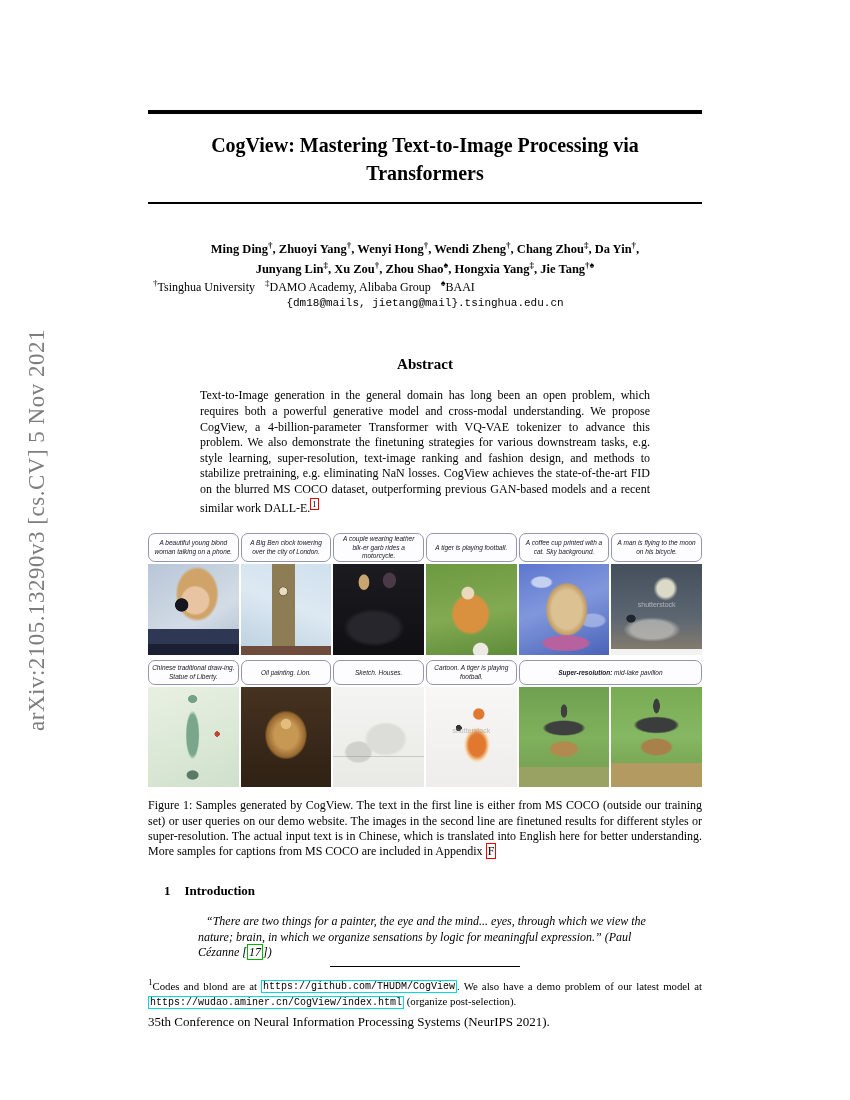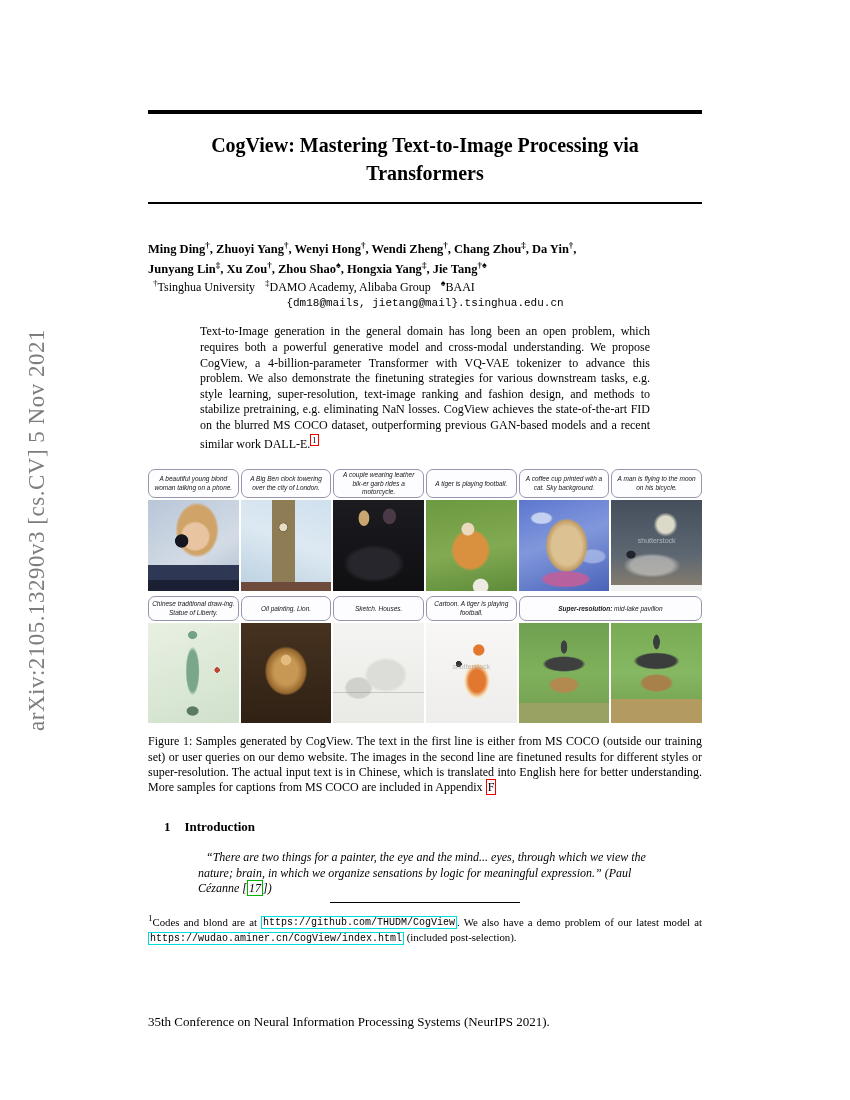--- a/index.html
+++ b/index.html
@@ -9,21 +9,21 @@
     white-space:nowrap;font:23px "Liberation Serif",serif;color:#7d7d7d;letter-spacing:.5px;}
 
   .content{position:absolute;left:148px;top:0;width:554px;}
 
   .rule{background:#000;width:100%;}
   .rule.thick{margin-top:110px;height:4px;}
   .rule.thin{margin-top:15px;height:2px;}
 
   .title{margin:17px 30px 0;font-size:20px;font-weight:bold;text-align:center;line-height:28px;}
 
-  .authors{margin-top:33px;font-weight:bold;font-size:12.5px;line-height:16px;}
+  .authors{margin-top:33px;text-align:center;font-weight:bold;font-size:12.5px;line-height:16px;}
   .authors sup{font-weight:bold;font-size:9px;}
   .affil{margin-top:1px;font-size:12px;}
   .affil .affil-item{margin:0 5px;}
   .affil sup{font-size:9px;}
   .email{margin-top:2px;text-align:center;font-family:"Liberation Mono",monospace;font-size:11px;}
 
   .abstract-h{margin:47px 0 0;font-size:15px;font-weight:bold;text-align:center;}
   .abstract-body{margin:15px 52px 0;font-size:12px;line-height:15.6px;text-align:justify;}
 
   sup.fnref{font-size:8.5px;}
@@ -137,20 +137,21 @@
   <h1 class="title">CogView: Mastering Text-to-Image Processing via Transformers</h1>
   <div class="rule thin"></div>
 
   <div class="authors">
     <div id="authors-line1"><span>Ming Ding<sup>†</sup>, </span><span>Zhuoyi Yang<sup>†</sup>, </span><span>Wenyi Hong<sup>†</sup>, </span><span>Wendi Zheng<sup>†</sup>, </span><span>Chang Zhou<sup>‡</sup>, </span><span>Da Yin<sup>†</sup>,</span></div>
     <div id="authors-line2"><span>Junyang Lin<sup>‡</sup>, </span><span>Xu Zou<sup>†</sup>, </span><span>Zhou Shao<sup>♠</sup>, </span><span>Hongxia Yang<sup>‡</sup>, </span><span>Jie Tang<sup>†♠</sup></span></div>
   </div>
   <div class="affil" id="affiliations"><span class="affil-item"><sup>†</sup>Tsinghua University</span><span class="affil-item"><sup>‡</sup>DAMO Academy, Alibaba Group</span><span class="affil-item"><sup>♠</sup>BAAI</span></div>
   <div class="email">{dm18@mails, jietang@mail}.tsinghua.edu.cn</div>
 
+  <h2 class="abstract-h">Abstract</h2>
   <p class="abstract-body"><span>Text-to-Image generation in the general domain has long been an open problem, which requires both a powerful generative model and cross-modal understanding. We propose CogView, a 4-billion-parameter Transformer with VQ-VAE tokenizer to advance this problem. We also demonstrate the finetuning strategies for various downstream tasks, e.g. style learning, super-resolution, text-image ranking and fashion design, and methods to stabilize pretraining, e.g. eliminating NaN losses. CogView achieves the state-of-the-art FID on the blurred MS COCO dataset, outperforming previous GAN-based models and a recent similar work DALL-E.</span><sup class="fnref box-red">1</sup></p>
 
   <div class="figure">
     <div class="figrow caprow" id="caprow1">
         <div class="capbox">
           <span>A beautiful young blond woman talking on a phone.</span>
         </div>
         <div class="capbox">
           <span>A Big Ben clock towering over the city of London.</span>
         </div>
@@ -205,16 +206,16 @@
         <div class="imgcell im-pav2"></div>
       </div>
     <div class="figcaption"><span>Figure 1: Samples generated by CogView. The text in the first line is either from MS COCO (outside our training set) or user queries on our demo website. The images in the second line are finetuned results for different styles or super-resolution. The actual input text is in Chinese, which is translated into English here for better understanding. More samples for captions from MS COCO are included in Appendix </span><span class="box-red">F</span></div>
   </div>
 
   <h2 class="section-h"><span class="num">1</span><span>Introduction</span></h2>
 
   <p class="quote"><span>“There are two things for a painter, the eye and the mind... eyes, through which we view the nature; brain, in which we organize sensations by logic for meaningful expression.” (Paul Cézanne [</span><span class="box-green">17</span><span>])</span></p>
 
   <hr class="fnrule">
-  <p class="footnote"><sup>1</sup><span>Codes and blond are at </span><span class="mono box-cyan">https://github.com/THUDM/CogView</span><span>. We also have a demo problem of our latest model at </span><span class="mono box-cyan">https://wudao.aminer.cn/CogView/index.html</span><span> (included post-selection).</span></p>
+  <p class="footnote"><sup>1</sup><span>Codes and blond are at </span><span class="mono box-cyan">https://github.com/THUDM/CogView</span><span>. We also have a demo problem of our latest model at </span><span class="mono box-cyan">https://wudao.aminer.cn/CogView/index.html</span><span> (organize post-selection).</span></p>
 </div>
 
 <div class="conf-footer">35th Conference on Neural Information Processing Systems (NeurIPS 2021).</div>
 
 </body></html>

